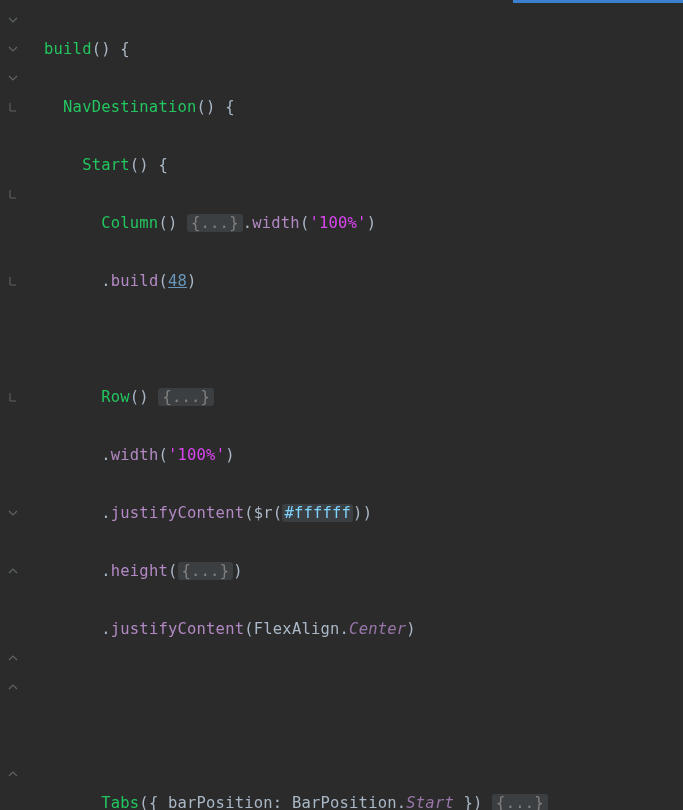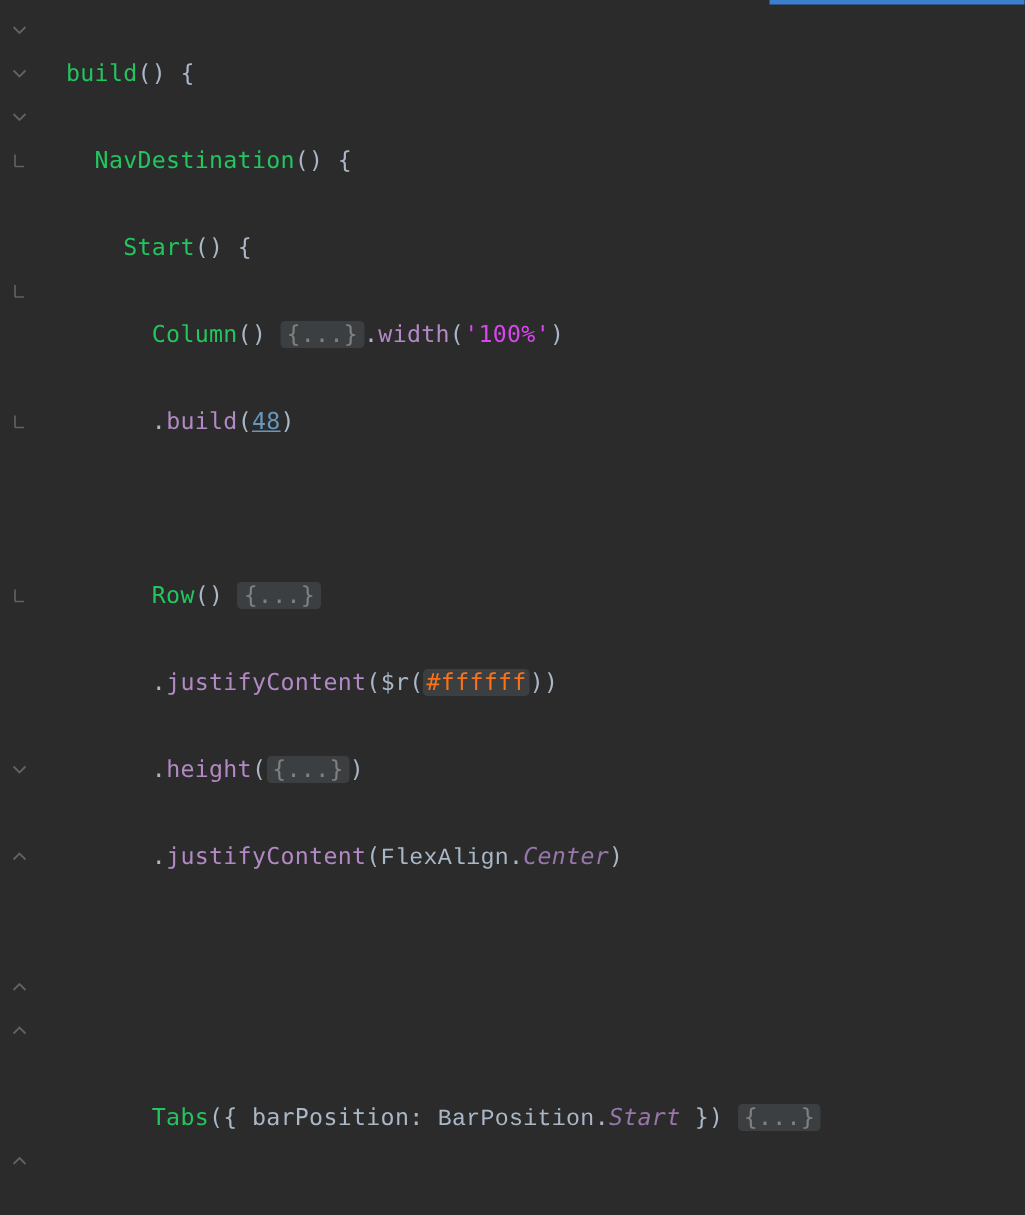--- a/index.html
+++ b/index.html
@@ -66,33 +66,33 @@
     position: relative;
   }
   .line { height: 29px; display:block; white-space: pre; }     
   .tok-fn   { color: #22c55e; }
   .tok-meth { color: #b389c5; }
   .tok-brace{ color: #a9b7c6; }
   .tok-paren{ color: #a9b7c6; }
   .tok-punct{ color: #a9b7c6; }
   .tok-str  { color: #d946ef; }
   .tok-num  { color: #6897bb; text-decoration: underline; }
-  .tok-enum { color: #a9b7c6; font-family: Liberation Mono, monospace; }
+  .tok-enum { color: #a9b7c6; }
   .tok-enumv{ color: #9876aa; font-style: italic;}
   .tok-param{ color: #a9b7c6; }
   .tok-dollar{color:#a9b7c6;}
   .folded {
     background: #3c3f41;
     color: #808080;
     border-radius: 3px;
     padding: 0 4px;
   }
   .folded-hex {
     background: #3c3f41;
-    color: #f97316;
+    color: #7dd3fc;
     border-radius: 3px;
     padding: 0 2px;
   }
 </style>
 </head>
 <body>
 
 <div class="tab-indicator"></div>
 
 <div class="editor">
@@ -189,20 +189,21 @@
   </div>
 
   <div class="code">
 <span class="line"><span class="tok-fn">build</span><span class="tok-paren">() </span><span class="tok-brace">{</span></span>
 <span class="line">  <span class="tok-fn">NavDestination</span><span class="tok-paren">() </span><span class="tok-brace">{</span></span>
 <span class="line">    <span class="tok-fn">Start</span><span class="tok-paren">() </span><span class="tok-brace">{</span></span>
 <span class="line">      <span class="tok-fn">Column</span><span class="tok-paren">() </span><span class="folded">{...}</span><span class="tok-punct">.</span><span class="tok-meth">width</span><span class="tok-paren">(</span><span class="tok-str">'100%'</span><span class="tok-paren">)</span></span>
 <span class="line">      <span class="tok-punct">.</span><span class="tok-meth">build</span><span class="tok-paren">(</span><span class="tok-num">48</span><span class="tok-paren">)</span></span>
 <span class="line"> </span>
 <span class="line">      <span class="tok-fn">Row</span><span class="tok-paren">() </span><span class="folded">{...}</span></span>
+<span class="line">      <span class="tok-punct">.</span><span class="tok-meth">width</span><span class="tok-paren">(</span><span class="tok-str">'100%'</span><span class="tok-paren">)</span></span>
 <span class="line">      <span class="tok-punct">.</span><span class="tok-meth">justifyContent</span><span class="tok-paren">(</span><span class="tok-dollar">$r</span><span class="tok-paren">(</span><span class="folded-hex">#ffffff</span><span class="tok-paren">))</span></span>
 <span class="line">      <span class="tok-punct">.</span><span class="tok-meth">height</span><span class="tok-paren">(</span><span class="folded">{...}</span><span class="tok-paren">)</span></span>
 <span class="line">      <span class="tok-punct">.</span><span class="tok-meth">justifyContent</span><span class="tok-paren">(</span><span class="tok-enum">FlexAlign</span><span class="tok-punct">.</span><span class="tok-enumv">Center</span><span class="tok-paren">)</span></span>
 <span class="line"> </span>
 <span class="line"> </span>
 <span class="line">      <span class="tok-fn">Tabs</span><span class="tok-paren">({ </span><span class="tok-param">barPosition</span><span class="tok-punct">: </span><span class="tok-enum">BarPosition</span><span class="tok-punct">.</span><span class="tok-enumv">Start</span><span class="tok-paren"> }) </span><span class="folded">{...}</span></span>
 
 
 
 

